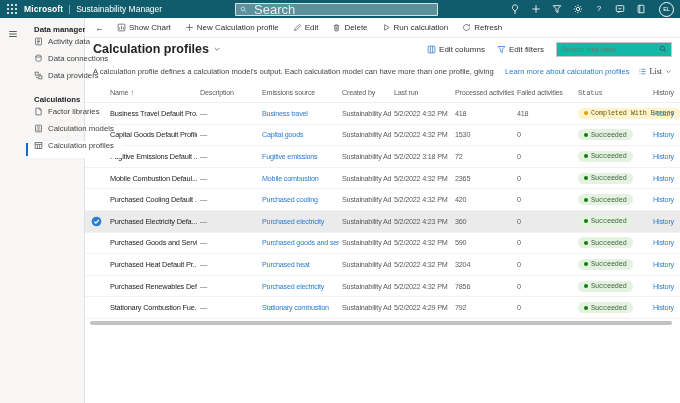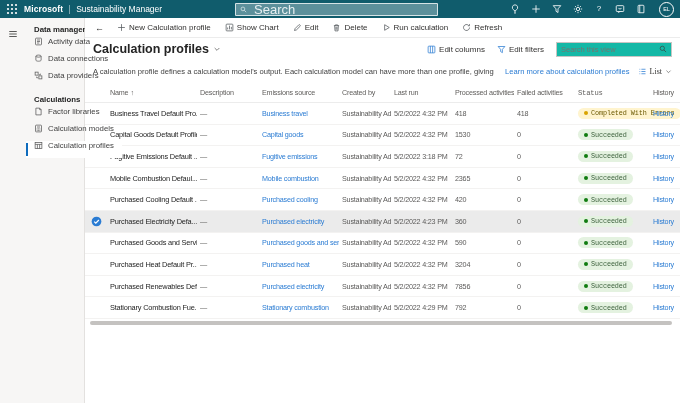--- a/index.html
+++ b/index.html
@@ -252,35 +252,35 @@
           </span>
       </div>
     </aside>
 
     <main class="main">
       <div class="cmdbar">
         <span class="cmd-back"><span class="glyph">←</span></span>
         <div id="cmd-items" style="display:flex;height:100%;">
   <div class="cmd-item">
     <span class="cicon">
+                <svg viewBox="0 0 12 12" fill="none" stroke="currentColor">
+                  <rect x="1.5" y="1.5" width="9" height="9" rx="1"></rect>
+                  <path d="M3.5 8.5V6M6 8.5V3.5M8.5 8.5V5.2"></path>
+                </svg>
+              </span>
+    <span class="clabel">Show Chart</span>
+  </div>
+
+  <div class="cmd-item">
+    <span class="cicon">
                 <svg viewBox="0 0 12 12" stroke="currentColor">
                   <path d="M6 1.5v9M1.5 6h9"></path>
                 </svg>
               </span>
     <span class="clabel">New Calculation profile</span>
-  </div>
-
-  <div class="cmd-item">
-    <span class="cicon">
-                <svg viewBox="0 0 12 12" fill="none" stroke="currentColor">
-                  <rect x="1.5" y="1.5" width="9" height="9" rx="1"></rect>
-                  <path d="M3.5 8.5V6M6 8.5V3.5M8.5 8.5V5.2"></path>
-                </svg>
-              </span>
-    <span class="clabel">Show Chart</span>
   </div>
 
   <div class="cmd-item">
     <span class="cicon">
                 <svg viewBox="0 0 12 12" fill="none" stroke="currentColor">
                   <path d="M2 10l.8-2.6 4.9-4.9a1 1 0 0 1 1.4 0l.4.4a1 1 0 0 1 0 1.4l-4.9 4.9Z" stroke-linejoin="round"></path>
                 </svg>
               </span>
     <span class="clabel">Edit</span>
   </div>

